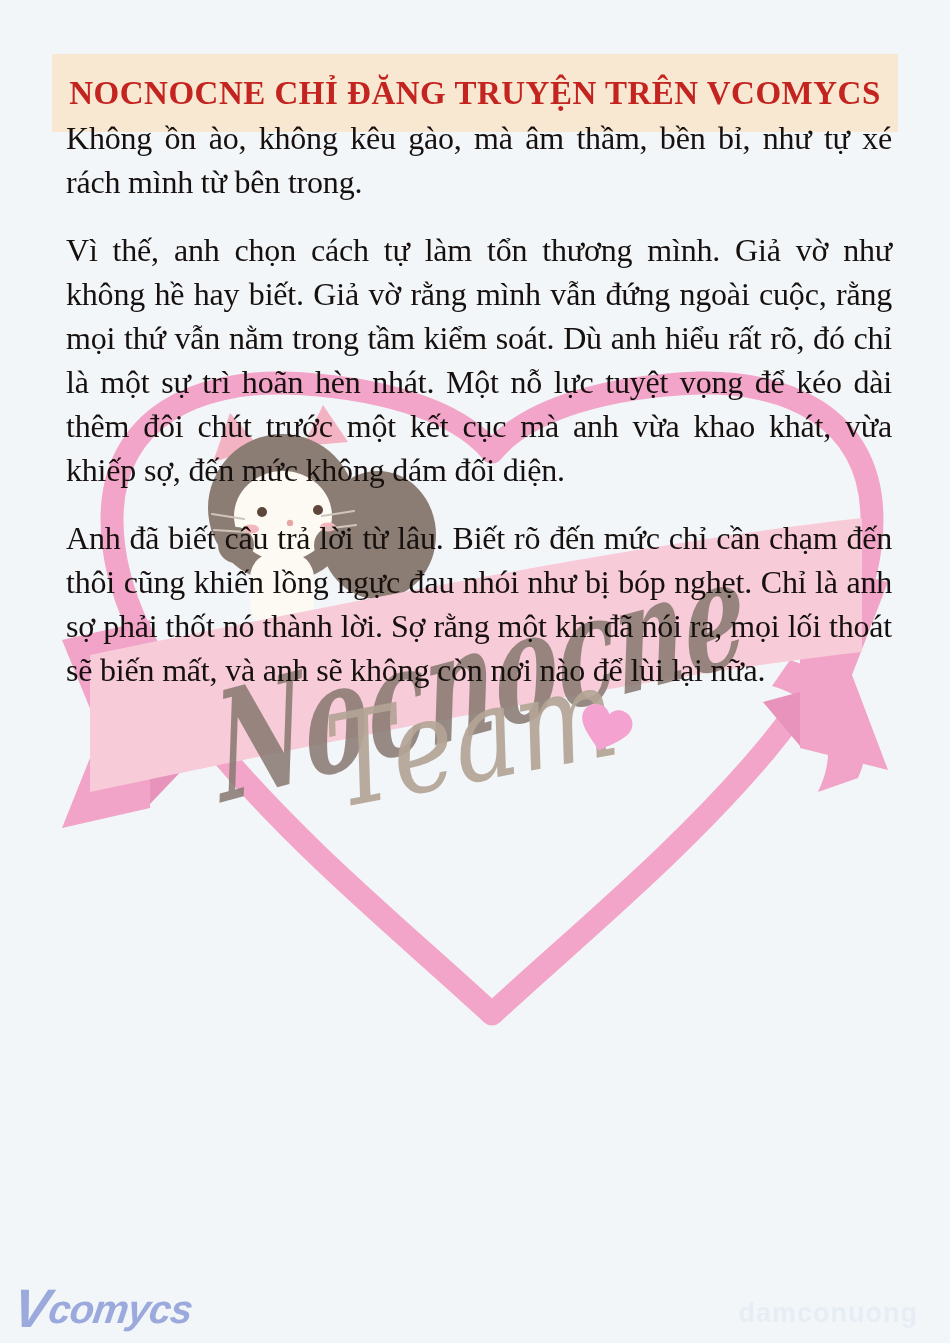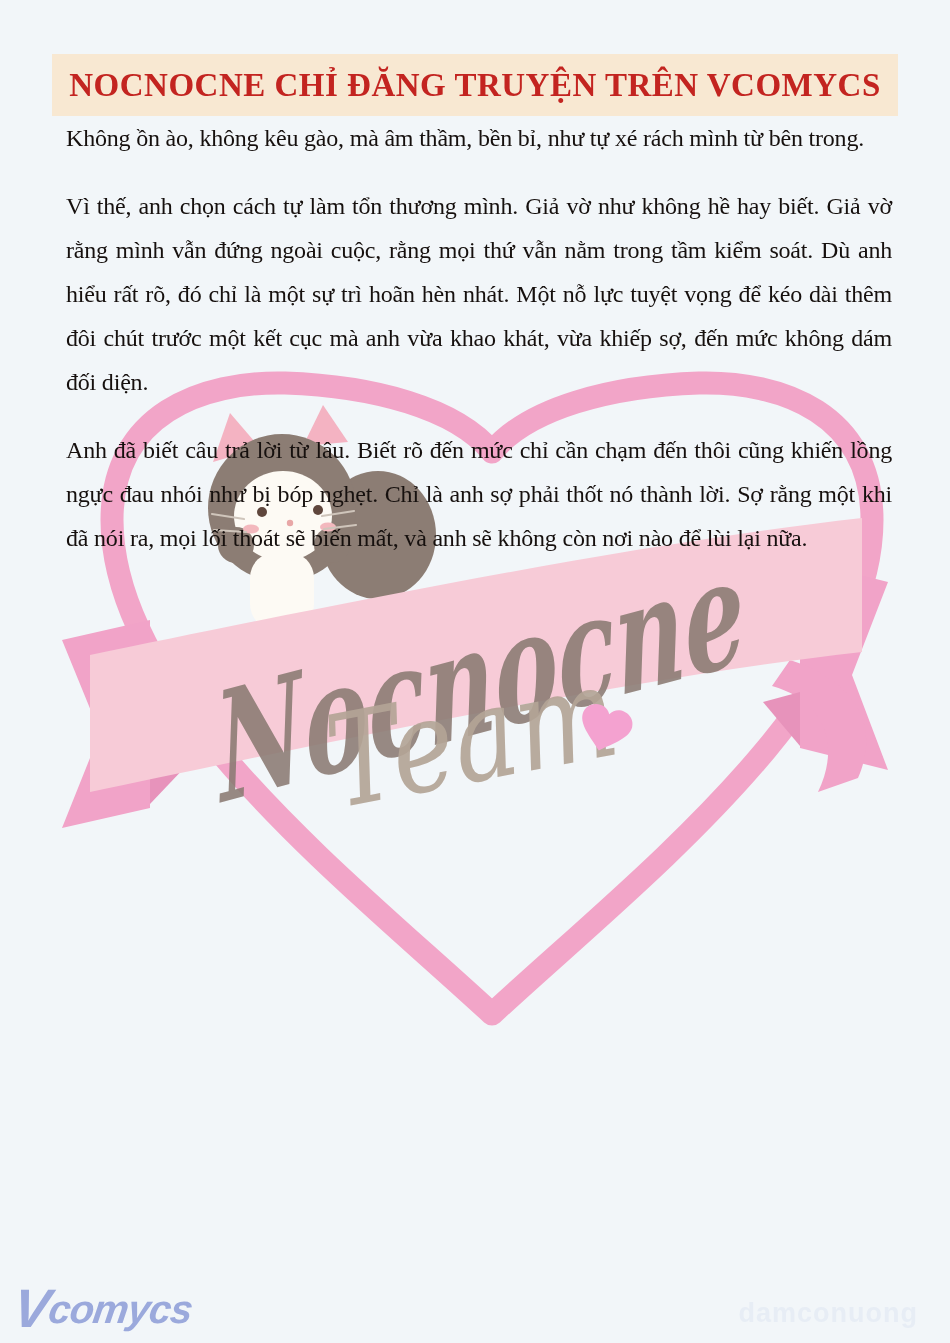--- a/index.html
+++ b/index.html
@@ -19,34 +19,34 @@
   .header-wrap{
     position:absolute;top:54px;left:0;width:950px;
     display:flex;justify-content:center;z-index:2;
   }
   .header-banner{
     background:#f8e8d2;
     color:#c32420;
     font-weight:bold;
     font-size:33px;
     line-height:46px;
-    padding:8px 17px;
+    padding:16px 17px;
     letter-spacing:0.5px;
     white-space:nowrap;
     font-family:"Liberation Serif","DejaVu Serif",serif;
   }
 
   
   .body-text{
     position:absolute;top:116px;left:66px;right:58px;z-index:2;
     color:#16100e;
   }
   .body-text p{
     margin:0 0 24px 0;
-    font-size:24px;
+    font-size:32px;
     line-height:44px;
     text-align:justify;
     letter-spacing:-0.2px;
   }
 
   
   .credit{
     position:absolute;right:32px;bottom:14px;z-index:2;
     font-family:"Liberation Sans","DejaVu Sans",sans-serif;
     font-weight:bold;font-size:27px;letter-spacing:1px;

